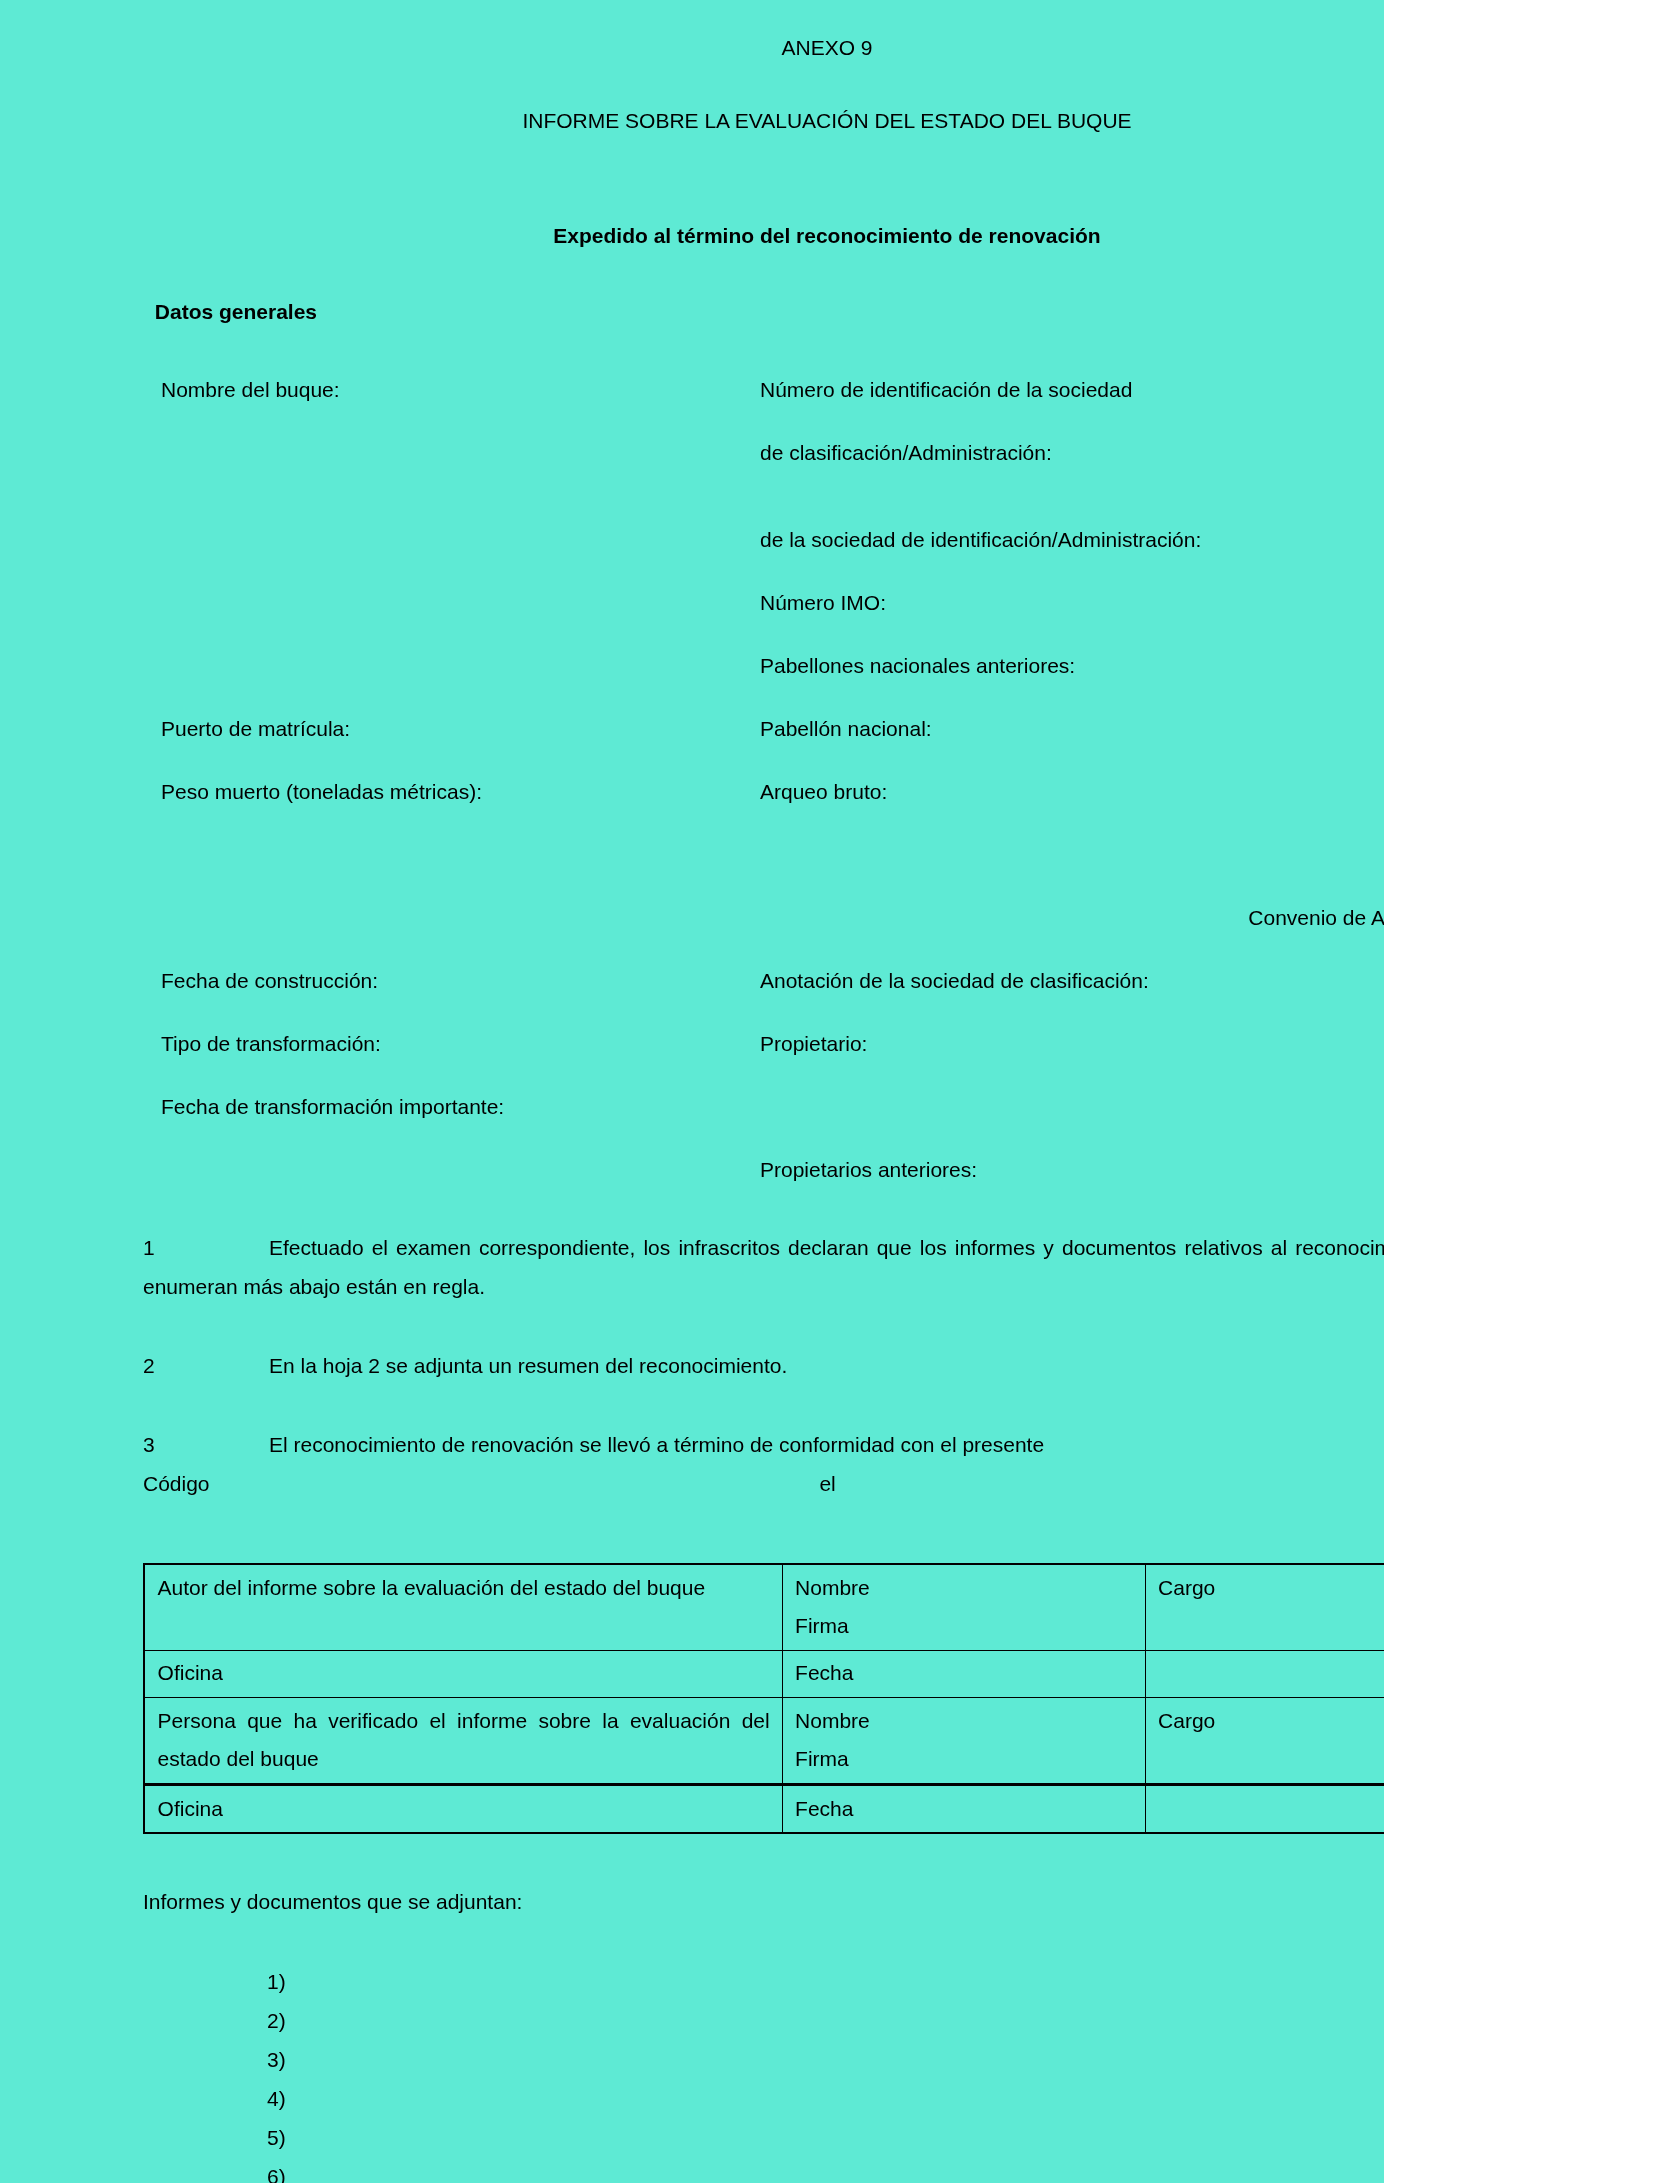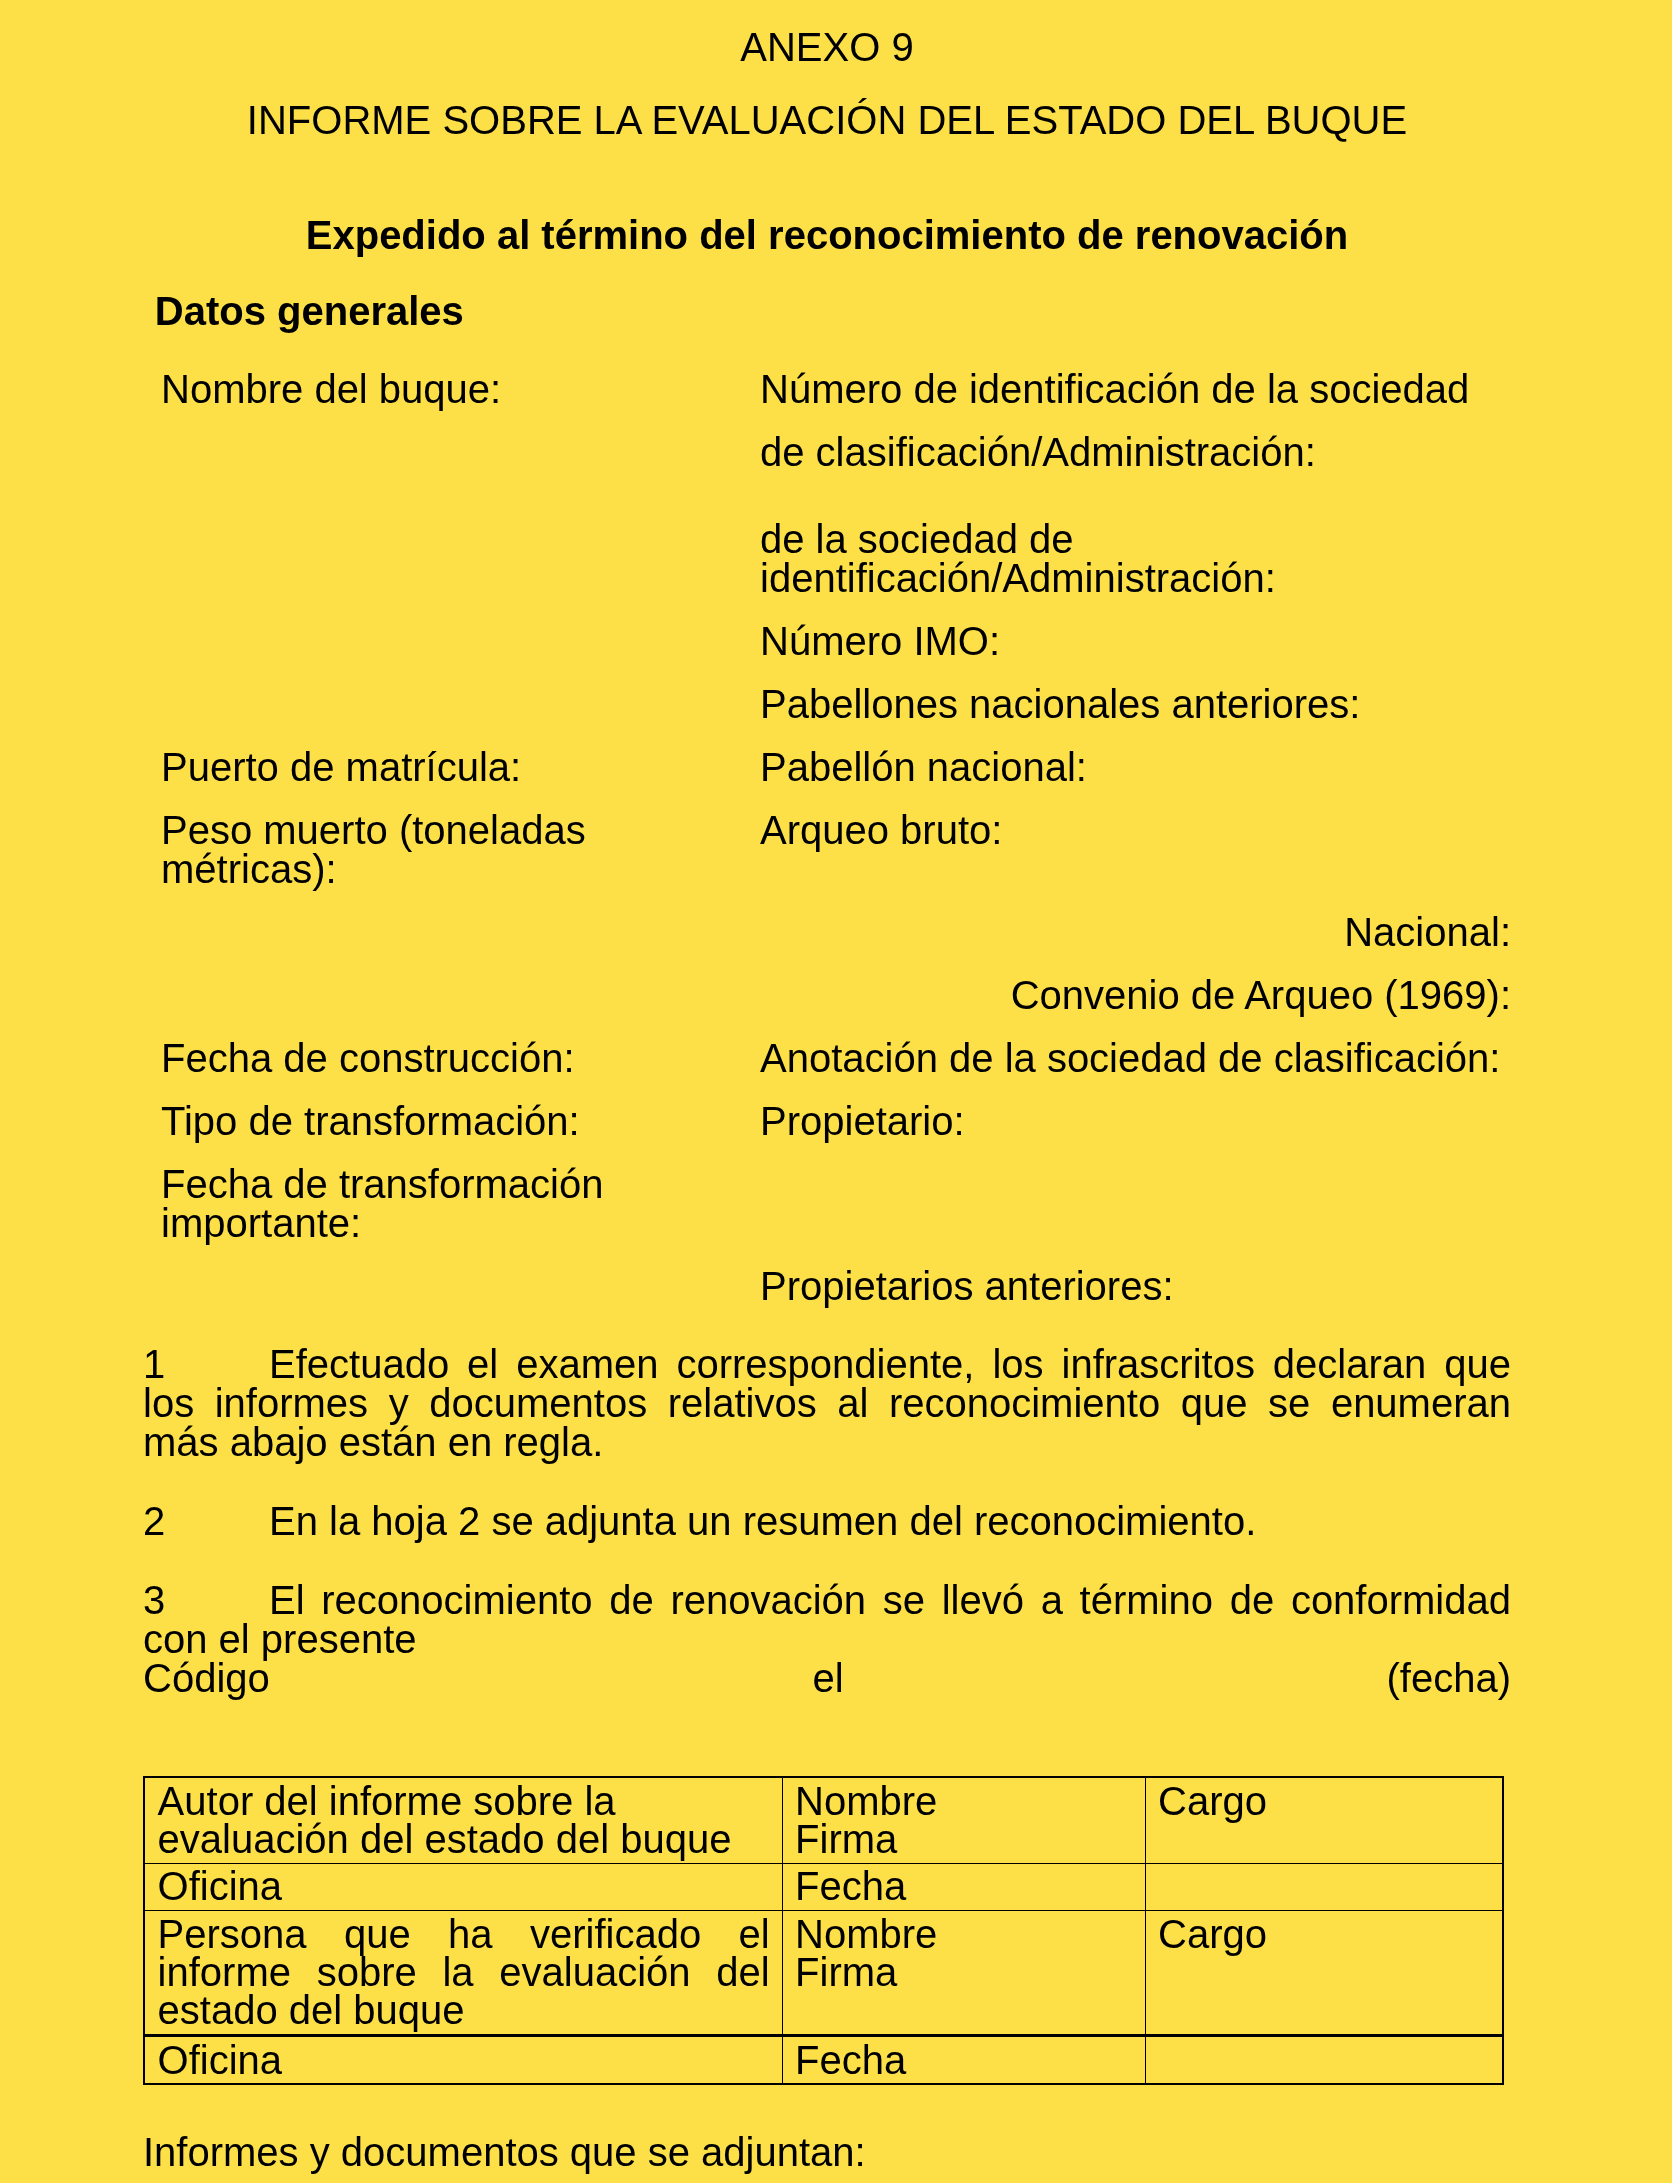--- a/index.html
+++ b/index.html
@@ -2,26 +2,26 @@
 <html style="font-size:12.6px"><head>
 <meta charset="utf-8">
 <style>
   html, body {
     margin: 0;
     padding: 0;
     background: #ffffff;
   }
   .page {
     position: relative;
-    width: 1672px;
+    width: 1384px;
     height: 2183px;
-    background: #fde047;
+    background: #5eead4;
     color: #000000;
     font-family: "Liberation Sans", sans-serif;
-    font-size: 40px;
+    font-size: 21px;
     line-height: 39px;
     box-sizing: border-box;
     padding: 28px 0 0 143px;
     overflow: hidden;
   }
   .content { width: 1368px; }
 
   .h-center { text-align: center; }
   .h-anexo    { margin: 0; }
   .h-informe  { margin-top: 34px; }
@@ -38,21 +38,21 @@
   
   .para { text-align: justify; }
   .para-1 { margin-top: 39px; }
   .para-2 { margin-top: 40px; }
   .para-3 { margin-top: 40px; }
   .para-num { display: inline-block; width: 126px; }
   .cont-line { display: flex; justify-content: space-between; }
 
   
   .signature-table {
-    margin-top: 78px;
+    margin-top: 60px;
     border-collapse: collapse;
     width: 1359px;
     table-layout: fixed;
     border: 2.4px solid #000;
     padding-left: 48px;
   }
   .signature-table td {
     border: 1.6px solid #000;
     vertical-align: top;
     padding: 3.9px 11.8px 4.7px 12.6px;

